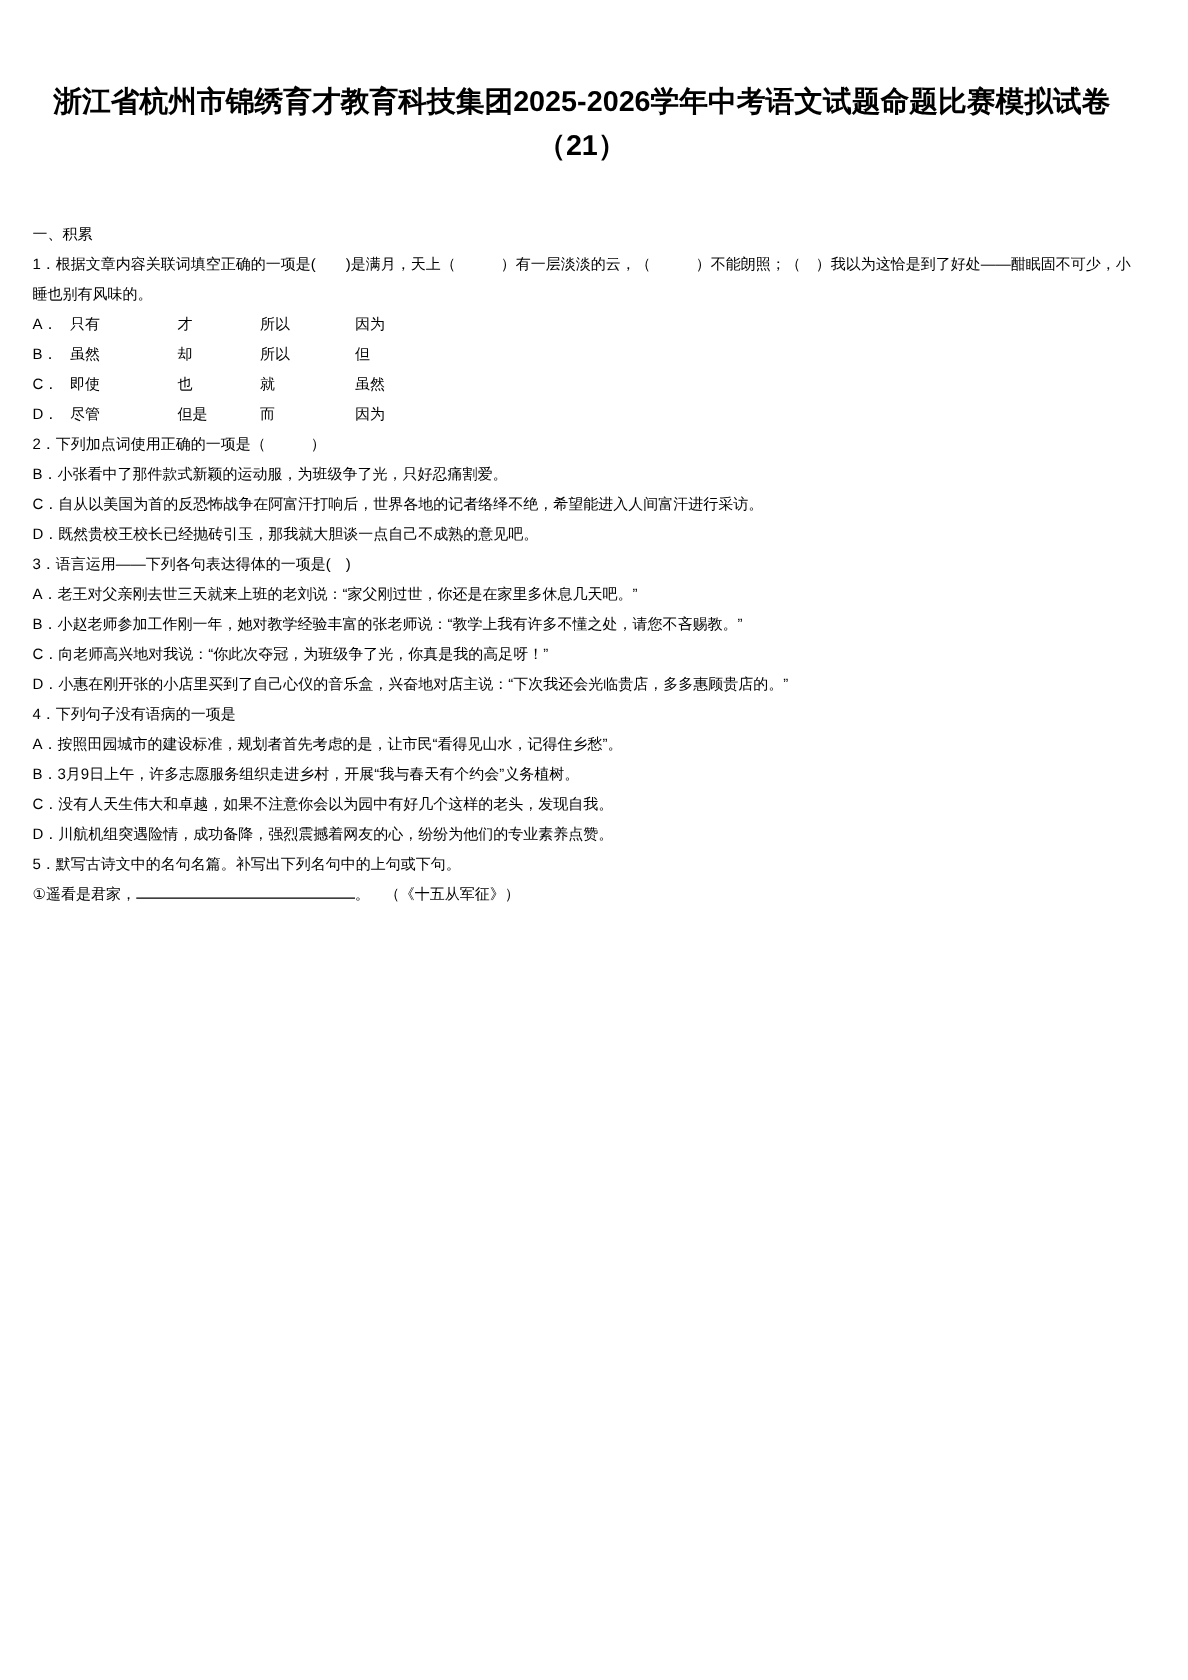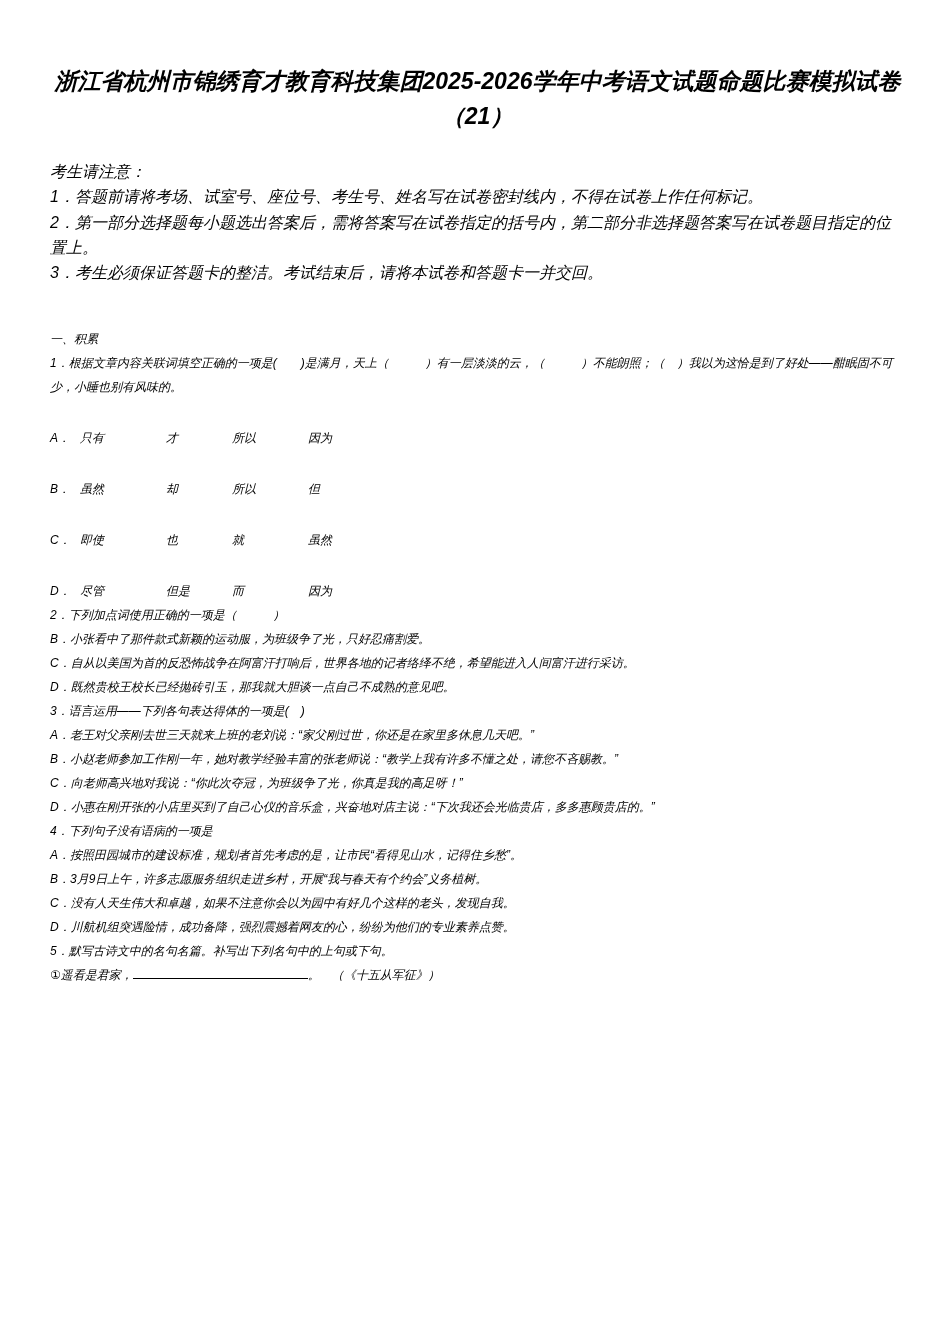--- a/index.html
+++ b/index.html
@@ -4,21 +4,21 @@
 <style>
   * { margin: 0; padding: 0; box-sizing: border-box; }
   html, body { background: #ffffff; }
   body {
     width: 950px;
     height: 1344px;
     overflow: hidden;
     font-family: "Liberation Sans", "DejaVu Sans", sans-serif;
     color: #000000;
   }
-  .page { padding: 64px 45px 0 50px; font-style: italic; }
+  .page { padding: 64px 45px 0 26px; }
 
   .title {
     font-size: 23px;
     font-weight: 700;
     text-align: center;
     line-height: 1.5;
   }
   .title .title-line { display: block; }
 
   .notice { margin-top: 26px; }
@@ -29,21 +29,21 @@
 
   .content { margin-top: 42px; }
   .content p {
     font-size: 12px;
     line-height: 2.0;
     font-weight: 400;
   }
 
   .opt-letter { display: inline-block; min-width: 30px; }
   .opt-word   { display: inline-block; min-width: 62px; margin-right: 8px; }
-  .opt-word.w1 { min-width: 78px; margin-top: 27px; }
+  .opt-word.w1 { min-width: 78px; }
   .opt-word.w2 { min-width: 58px; }
   .opt-word.w3 { min-width: 68px; }
 
   .blank {
     display: inline-block;
     width: 175px;
     height: 1em;
     border-bottom: 1px solid #000;
     vertical-align: baseline;
   }
@@ -51,26 +51,20 @@
 </head>
 <body>
 
 <div class="page">
 
   <h1 class="title">
     <span class="title-line">浙江省杭州市锦绣育才教育科技集团2025-2026学年中考语文试题命题比赛模拟试卷</span>
     <span class="title-line">（21）</span>
   </h1>
 
-  <div class="notice">
-    <p>考生请注意：</p>
-    <p>1．答题前请将考场、试室号、座位号、考生号、姓名写在试卷密封线内，不得在试卷上作任何标记。</p>
-    <p>2．第一部分选择题每小题选出答案后，需将答案写在试卷指定的括号内，第二部分非选择题答案写在试卷题目指定的位置上。</p>
-    <p>3．考生必须保证答题卡的整洁。考试结束后，请将本试卷和答题卡一并交回。</p>
-  </div>
 
   <div class="content">
 
     <p class="section-heading">一、积累</p>
 
     <p class="stem">1．根据文章内容关联词填空正确的一项是(　　)是满月，天上（　　　）有一层淡淡的云，（　　　）不能朗照；（　）我以为这恰是到了好处——酣眠固不可少，小睡也别有风味的。</p>
     <div>
       <p class="opt-row">
         <span class="opt-letter">A．</span><span class="opt-word w1">只有</span><span class="opt-word w2">才</span><span class="opt-word w3">所以</span><span class="opt-word">因为</span>
       </p>

